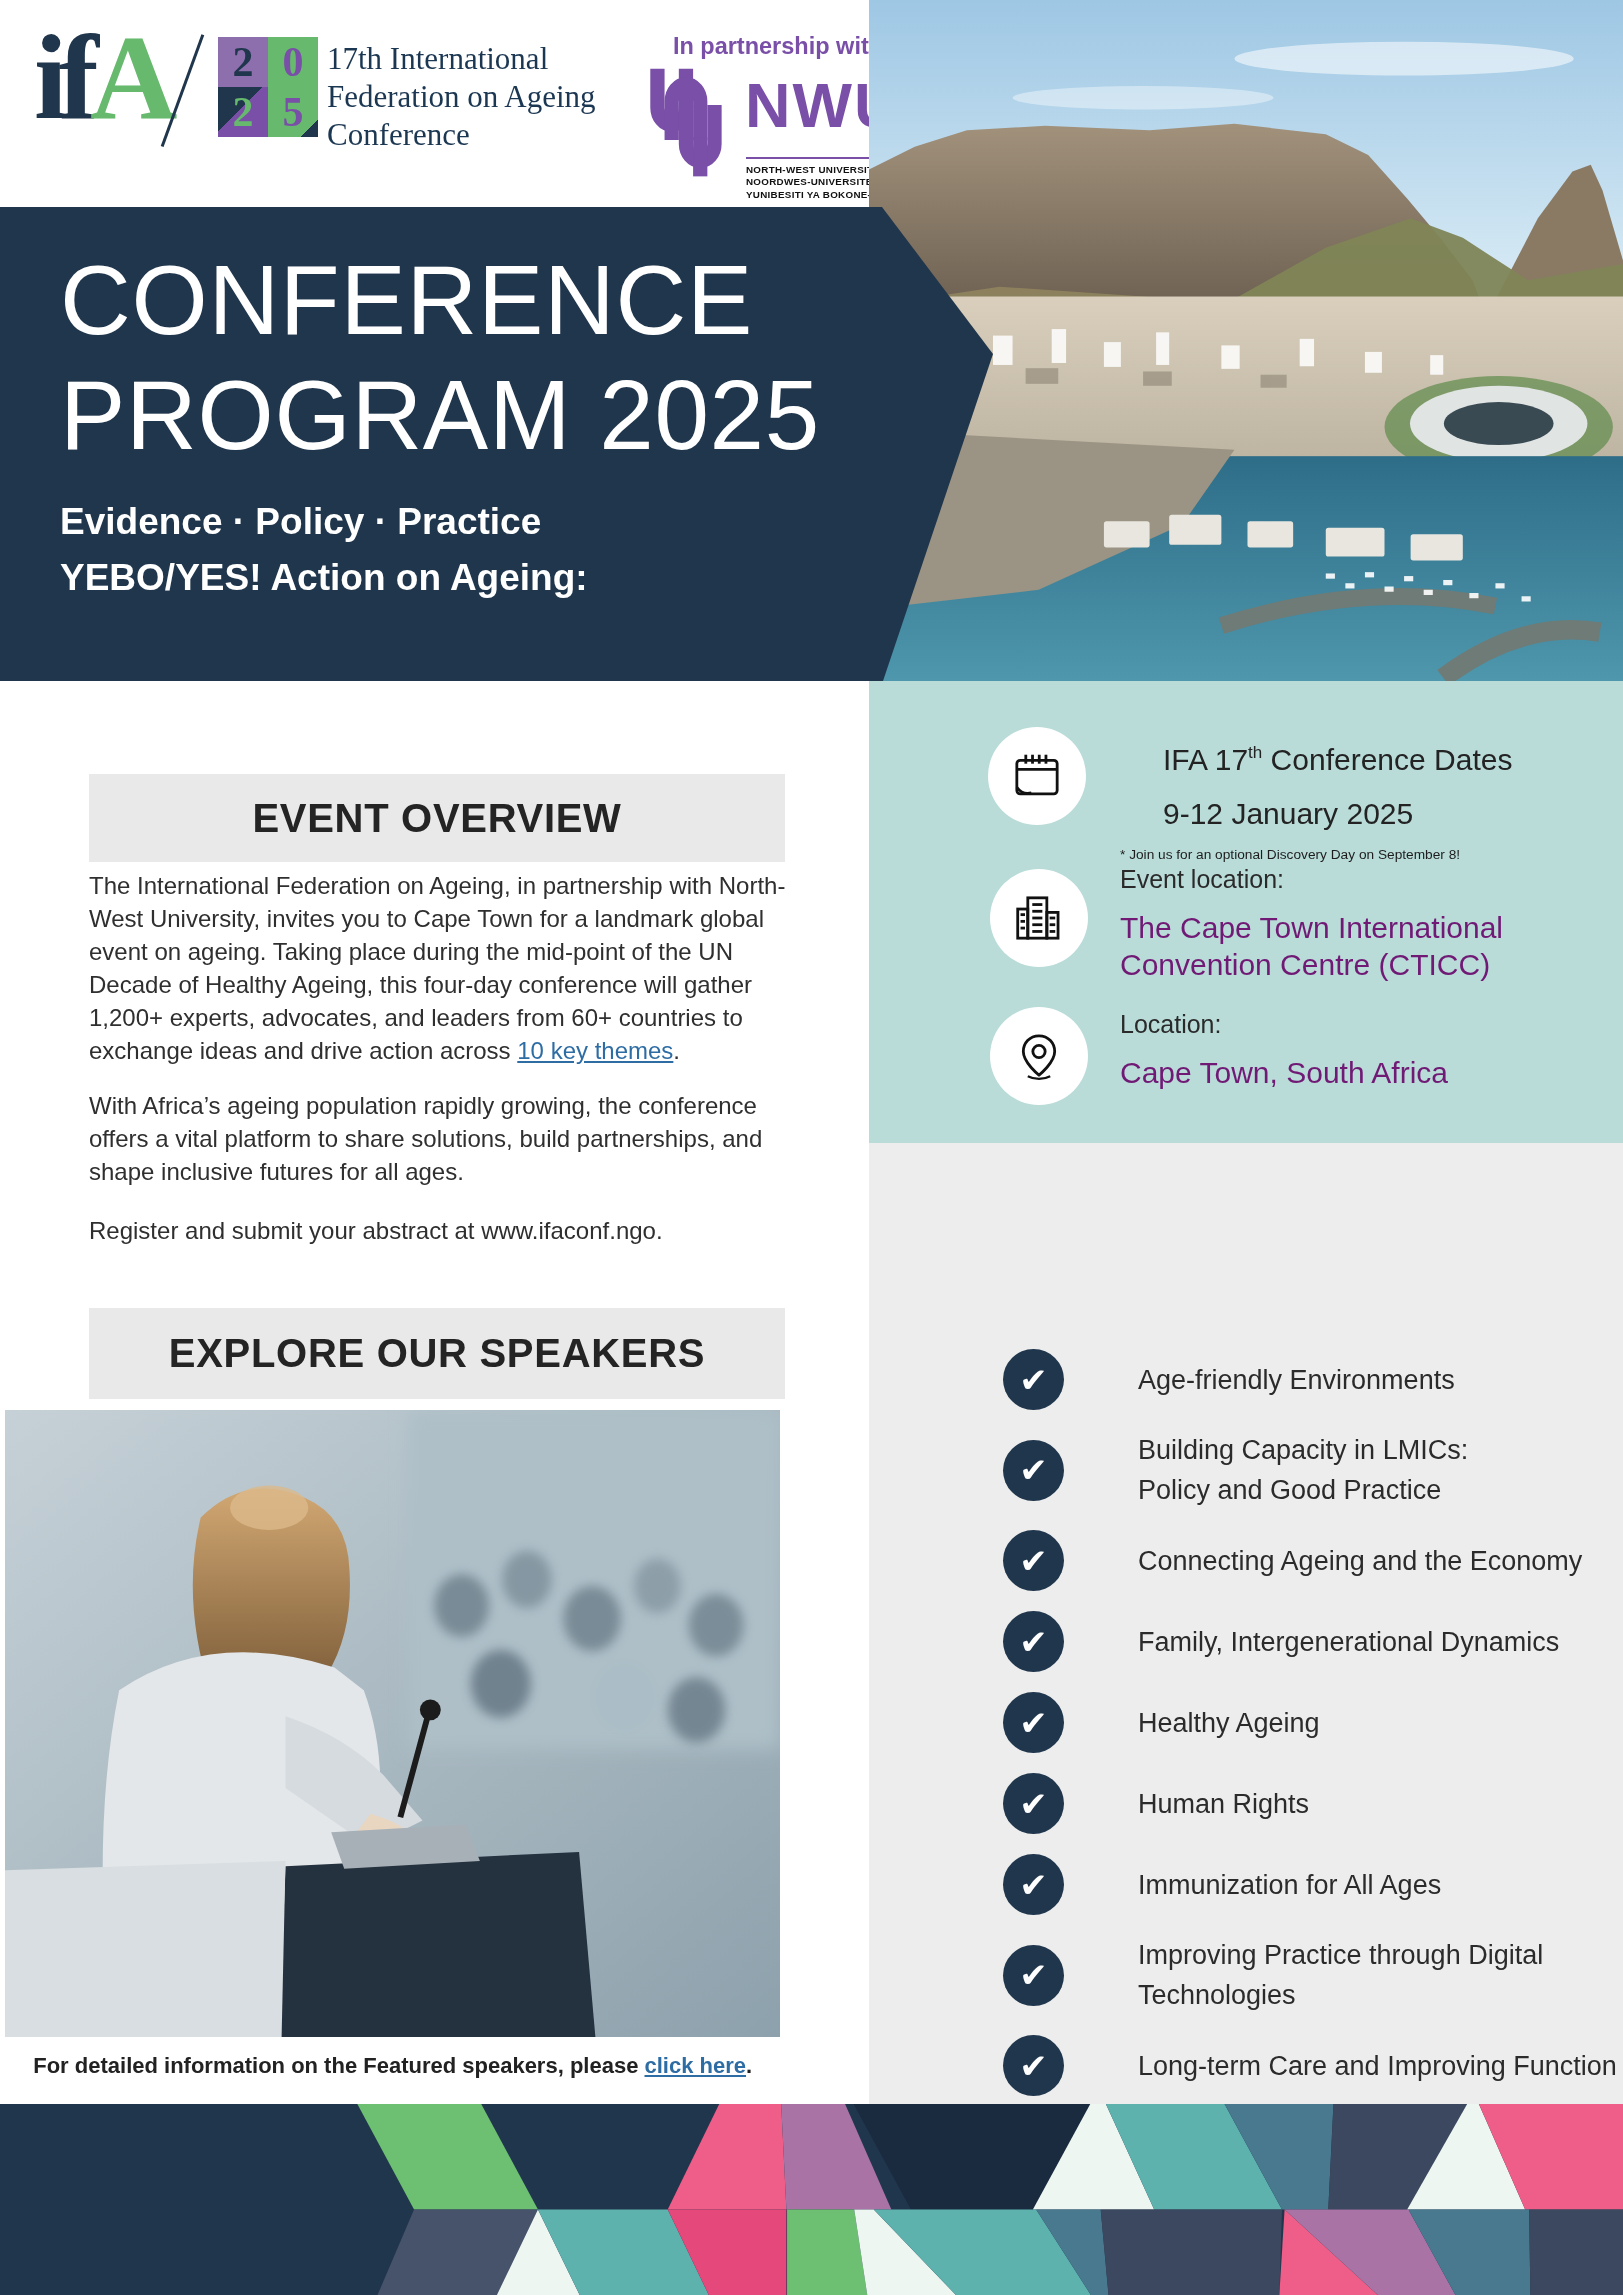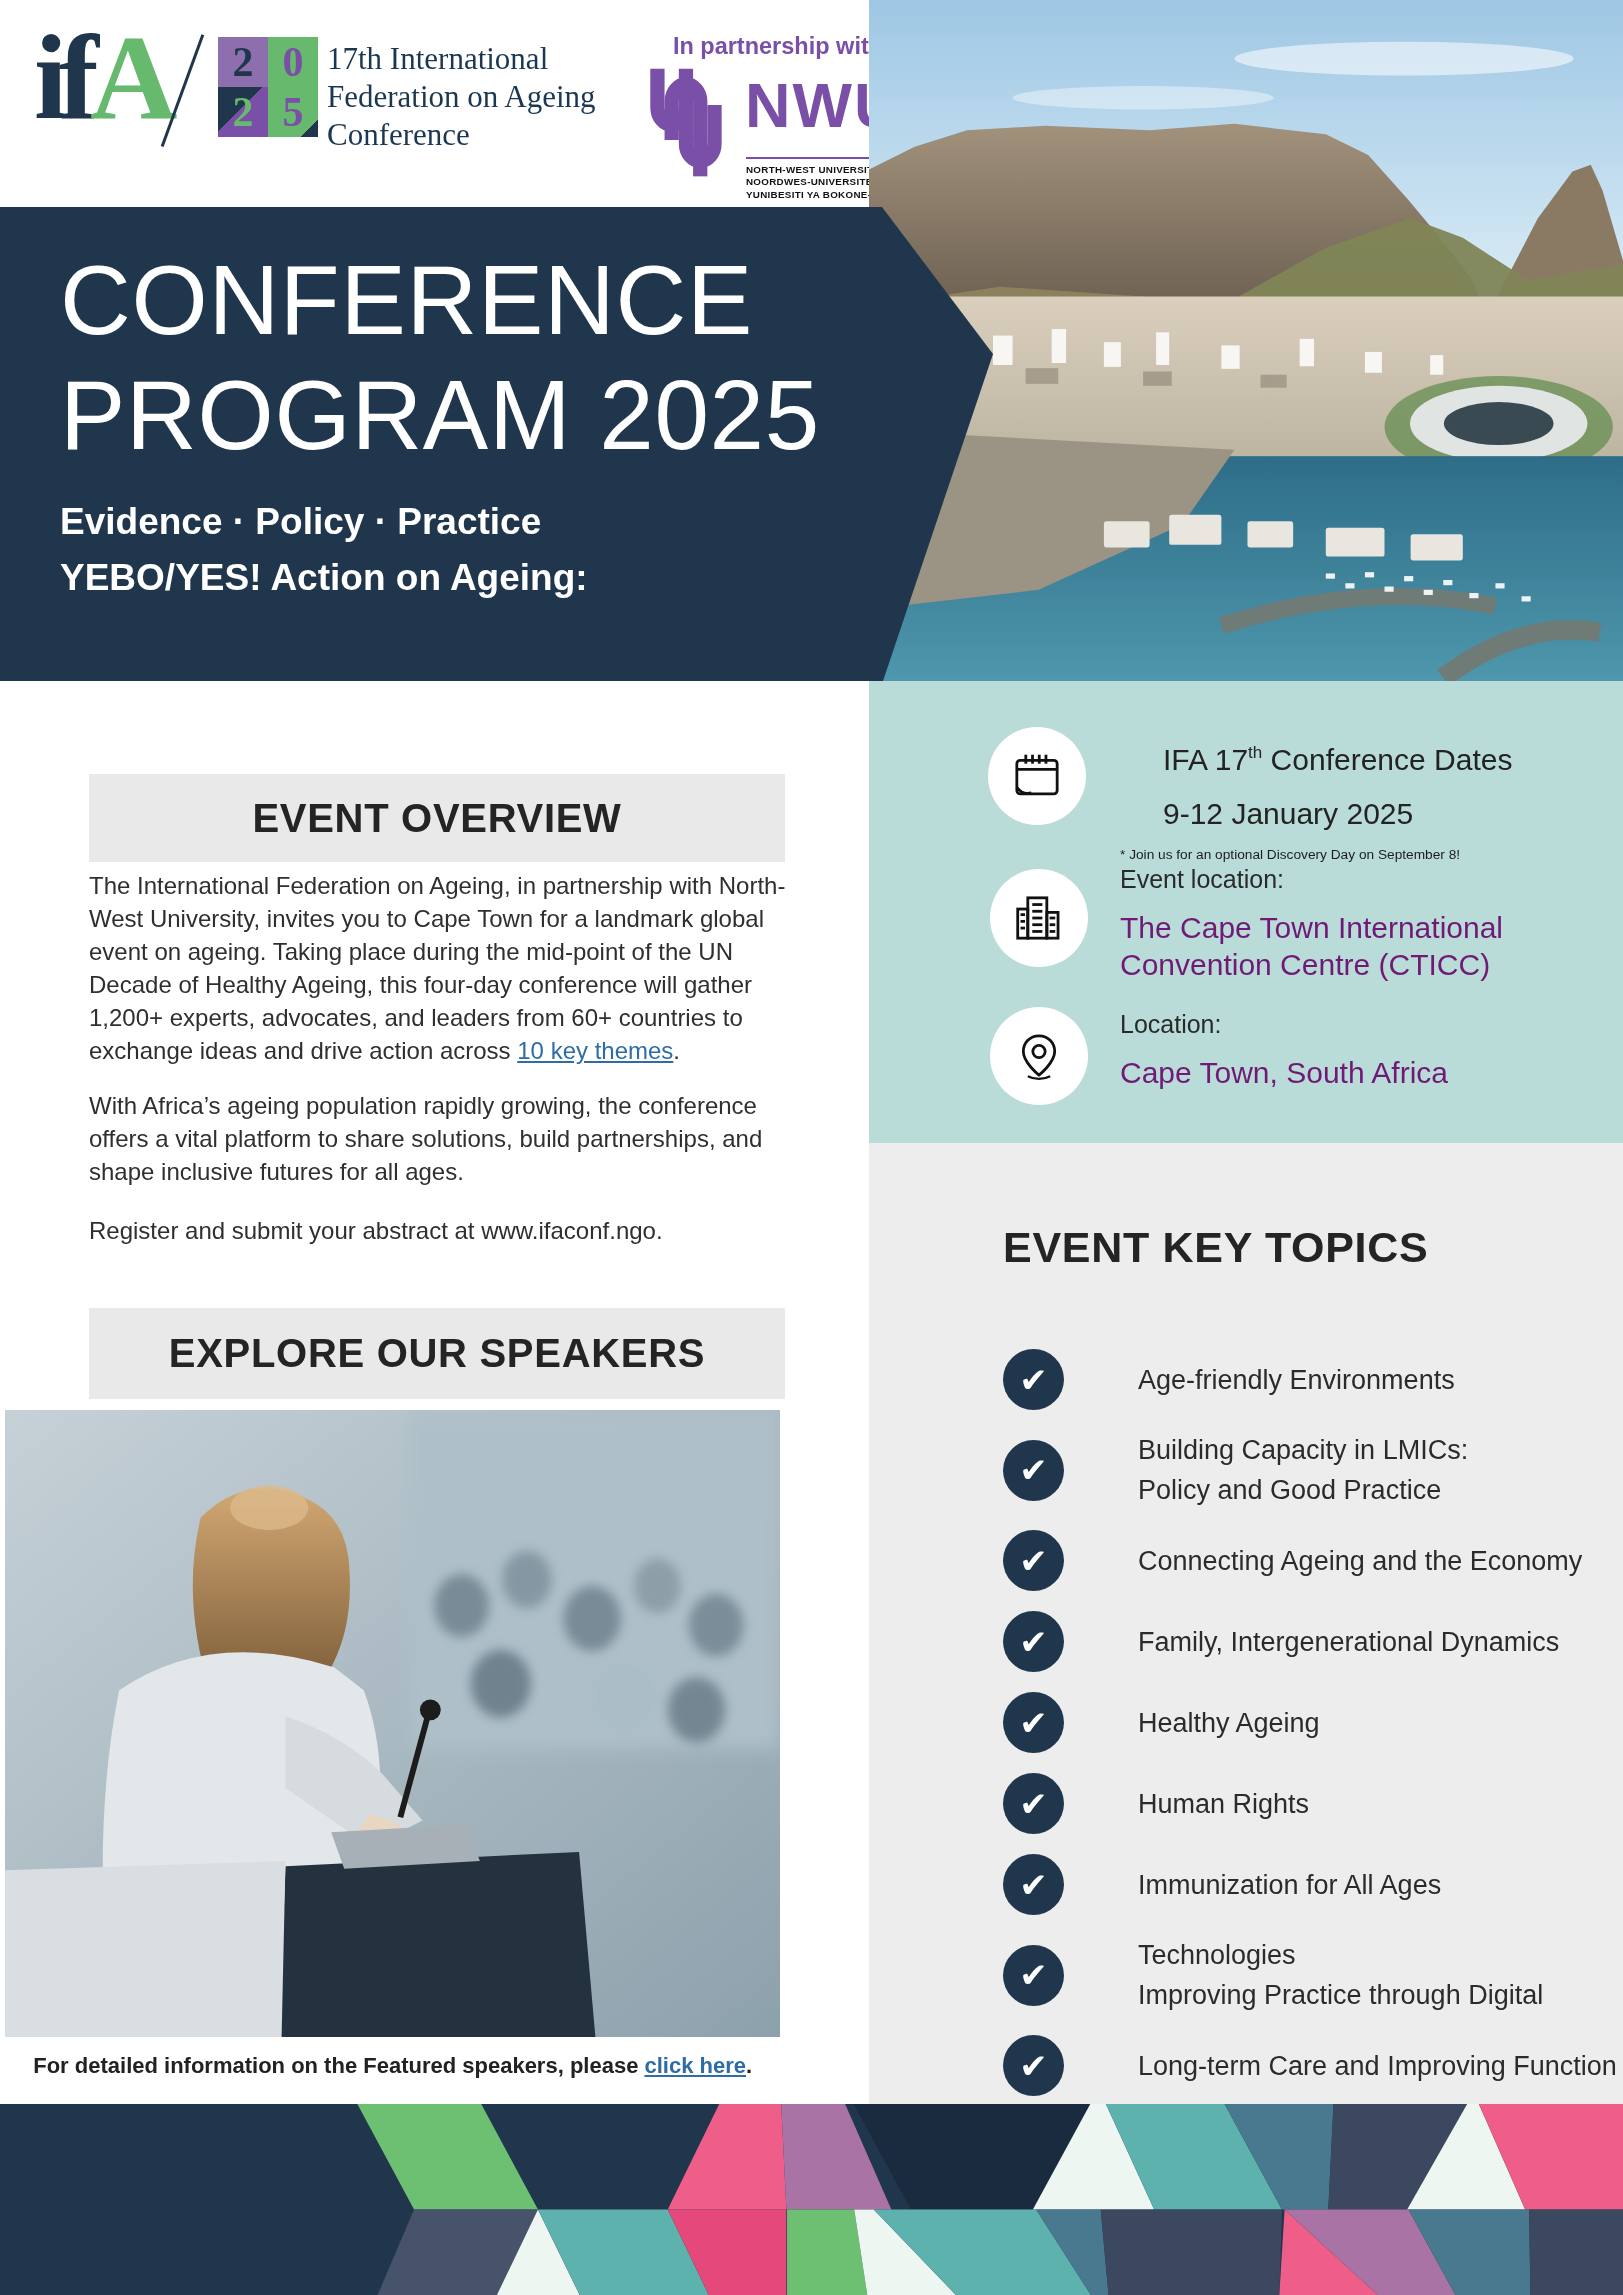--- a/index.html
+++ b/index.html
@@ -280,21 +280,20 @@
         <path d="M30 86 q20 10 40 0" stroke-width="4"></path>
       </svg>
     </div>
     <div class="info-text t-loc">
       <div class="info-label">Location:</div>
       <div class="info-value">Cape Town, South Africa</div>
     </div>
   </div>
 
   <div class="panel"></div>
-  <h2 class="topics-heading">EVENT KEY TOPICS</h2>
   <div class="topics" id="topics">
       <div class="topic">
         <span class="tcheck">✔</span>
         <div class="tlines">
           <div>Age-friendly Environments</div>
         </div>
       </div>
       <div class="topic">
         <span class="tcheck">✔</span>
         <div class="tlines">
@@ -328,22 +327,22 @@
       </div>
       <div class="topic">
         <span class="tcheck">✔</span>
         <div class="tlines">
           <div>Immunization for All Ages</div>
         </div>
       </div>
       <div class="topic">
         <span class="tcheck">✔</span>
         <div class="tlines">
+          <div>Improving Practice through Digital</div>
           <div>Technologies</div>
-          <div>Improving Practice through Digital</div>
         </div>
       </div>
       <div class="topic">
         <span class="tcheck">✔</span>
         <div class="tlines">
           <div>Long-term Care and Improving Function</div>
         </div>
       </div>
       <div class="topic">
         <span class="tcheck">✔</span>

